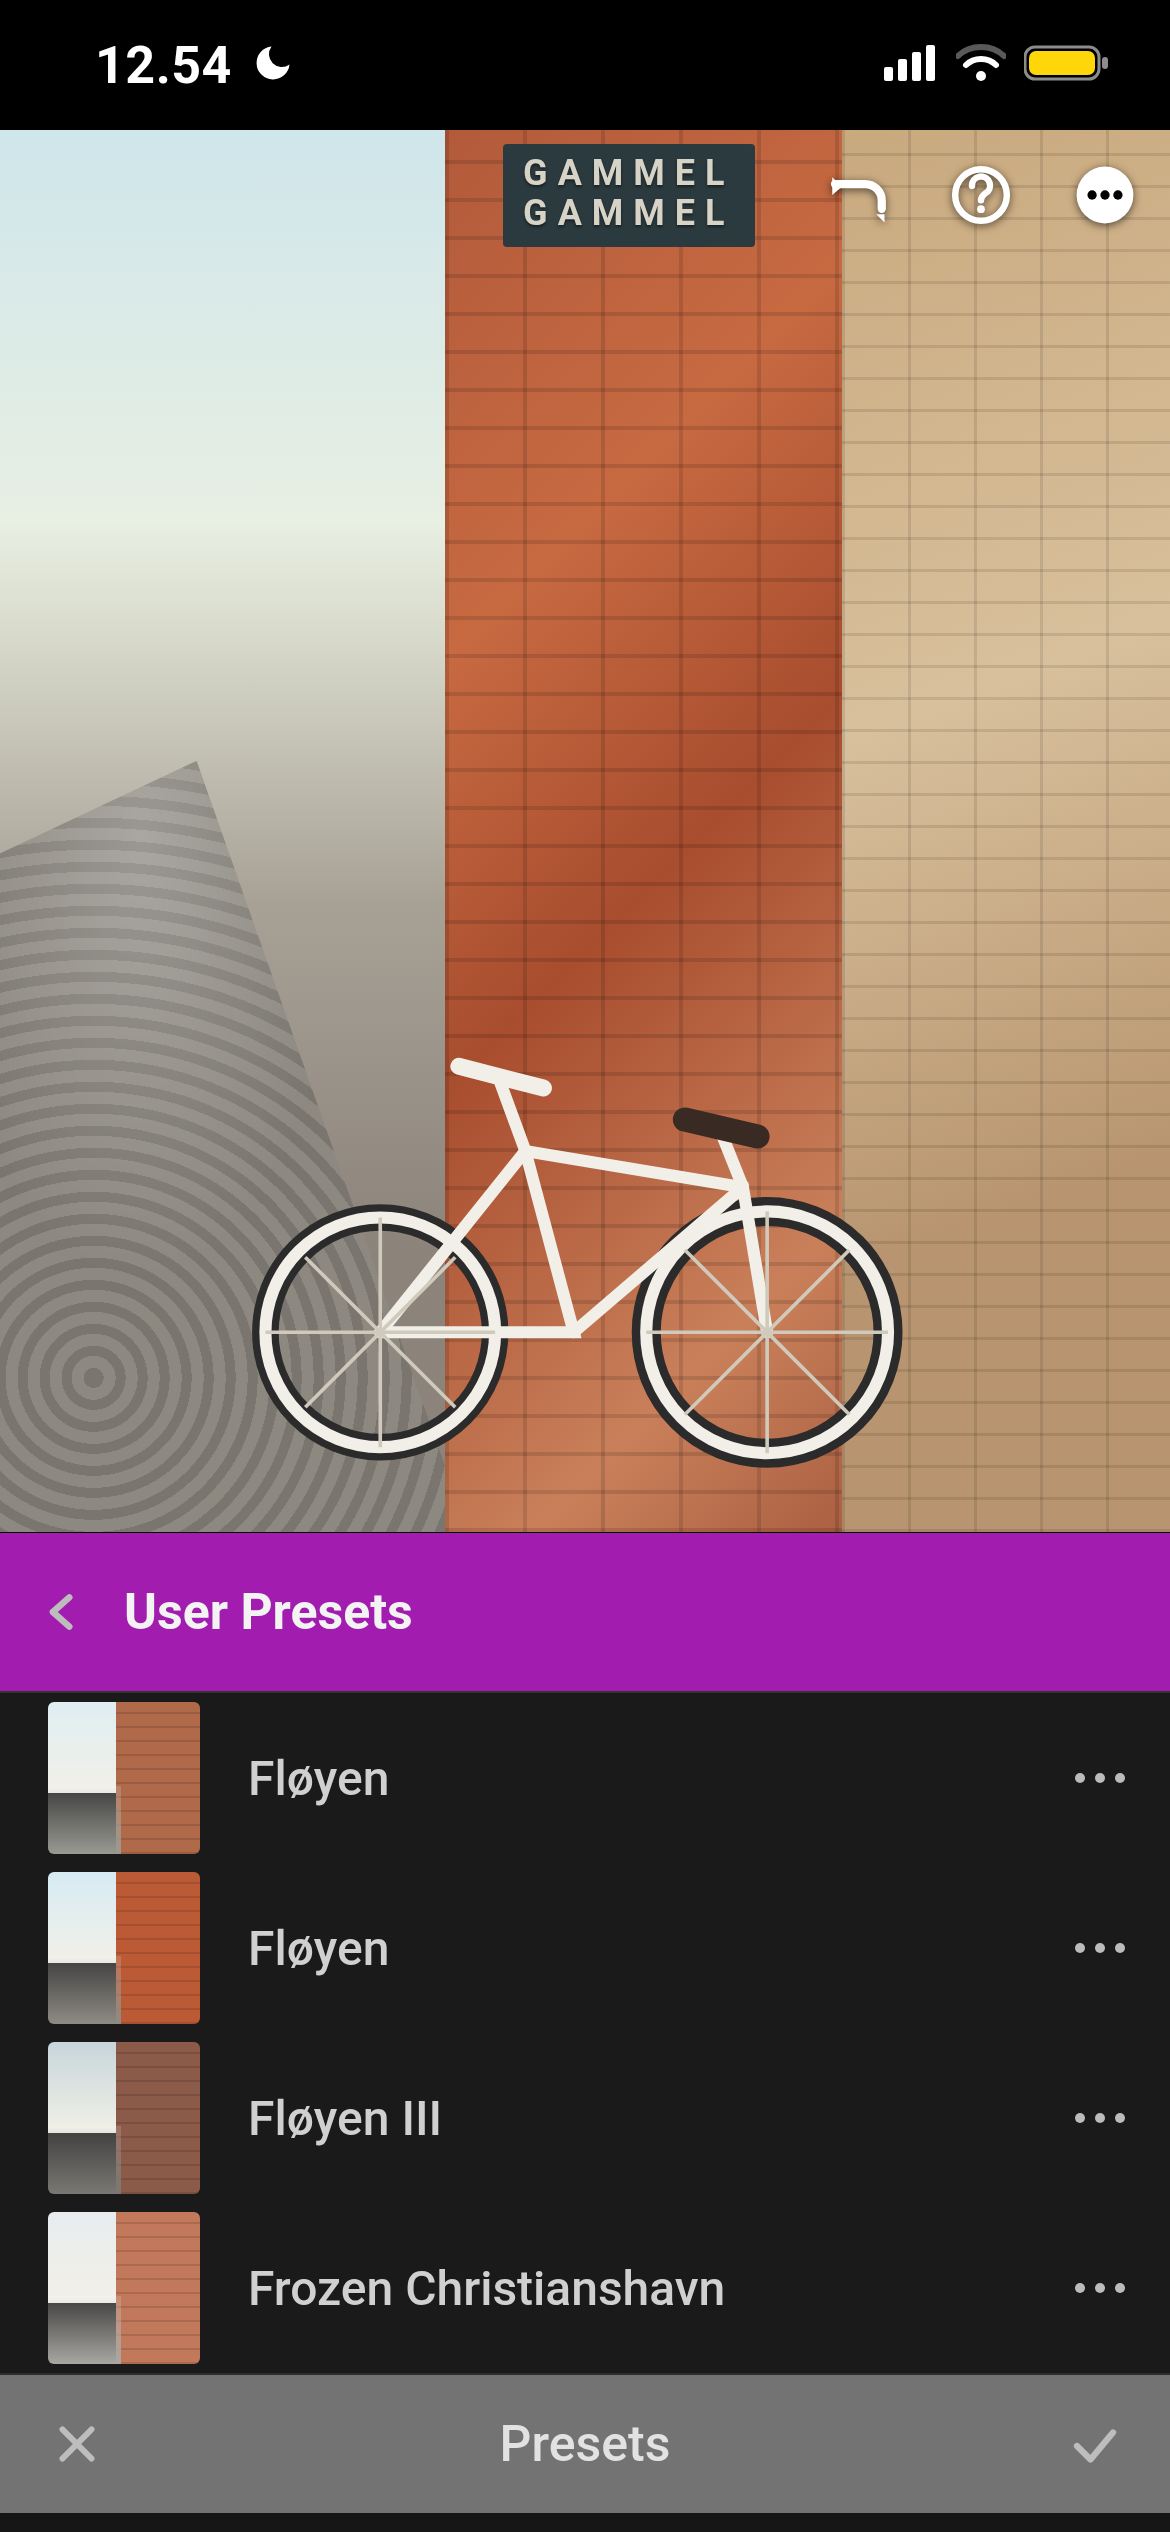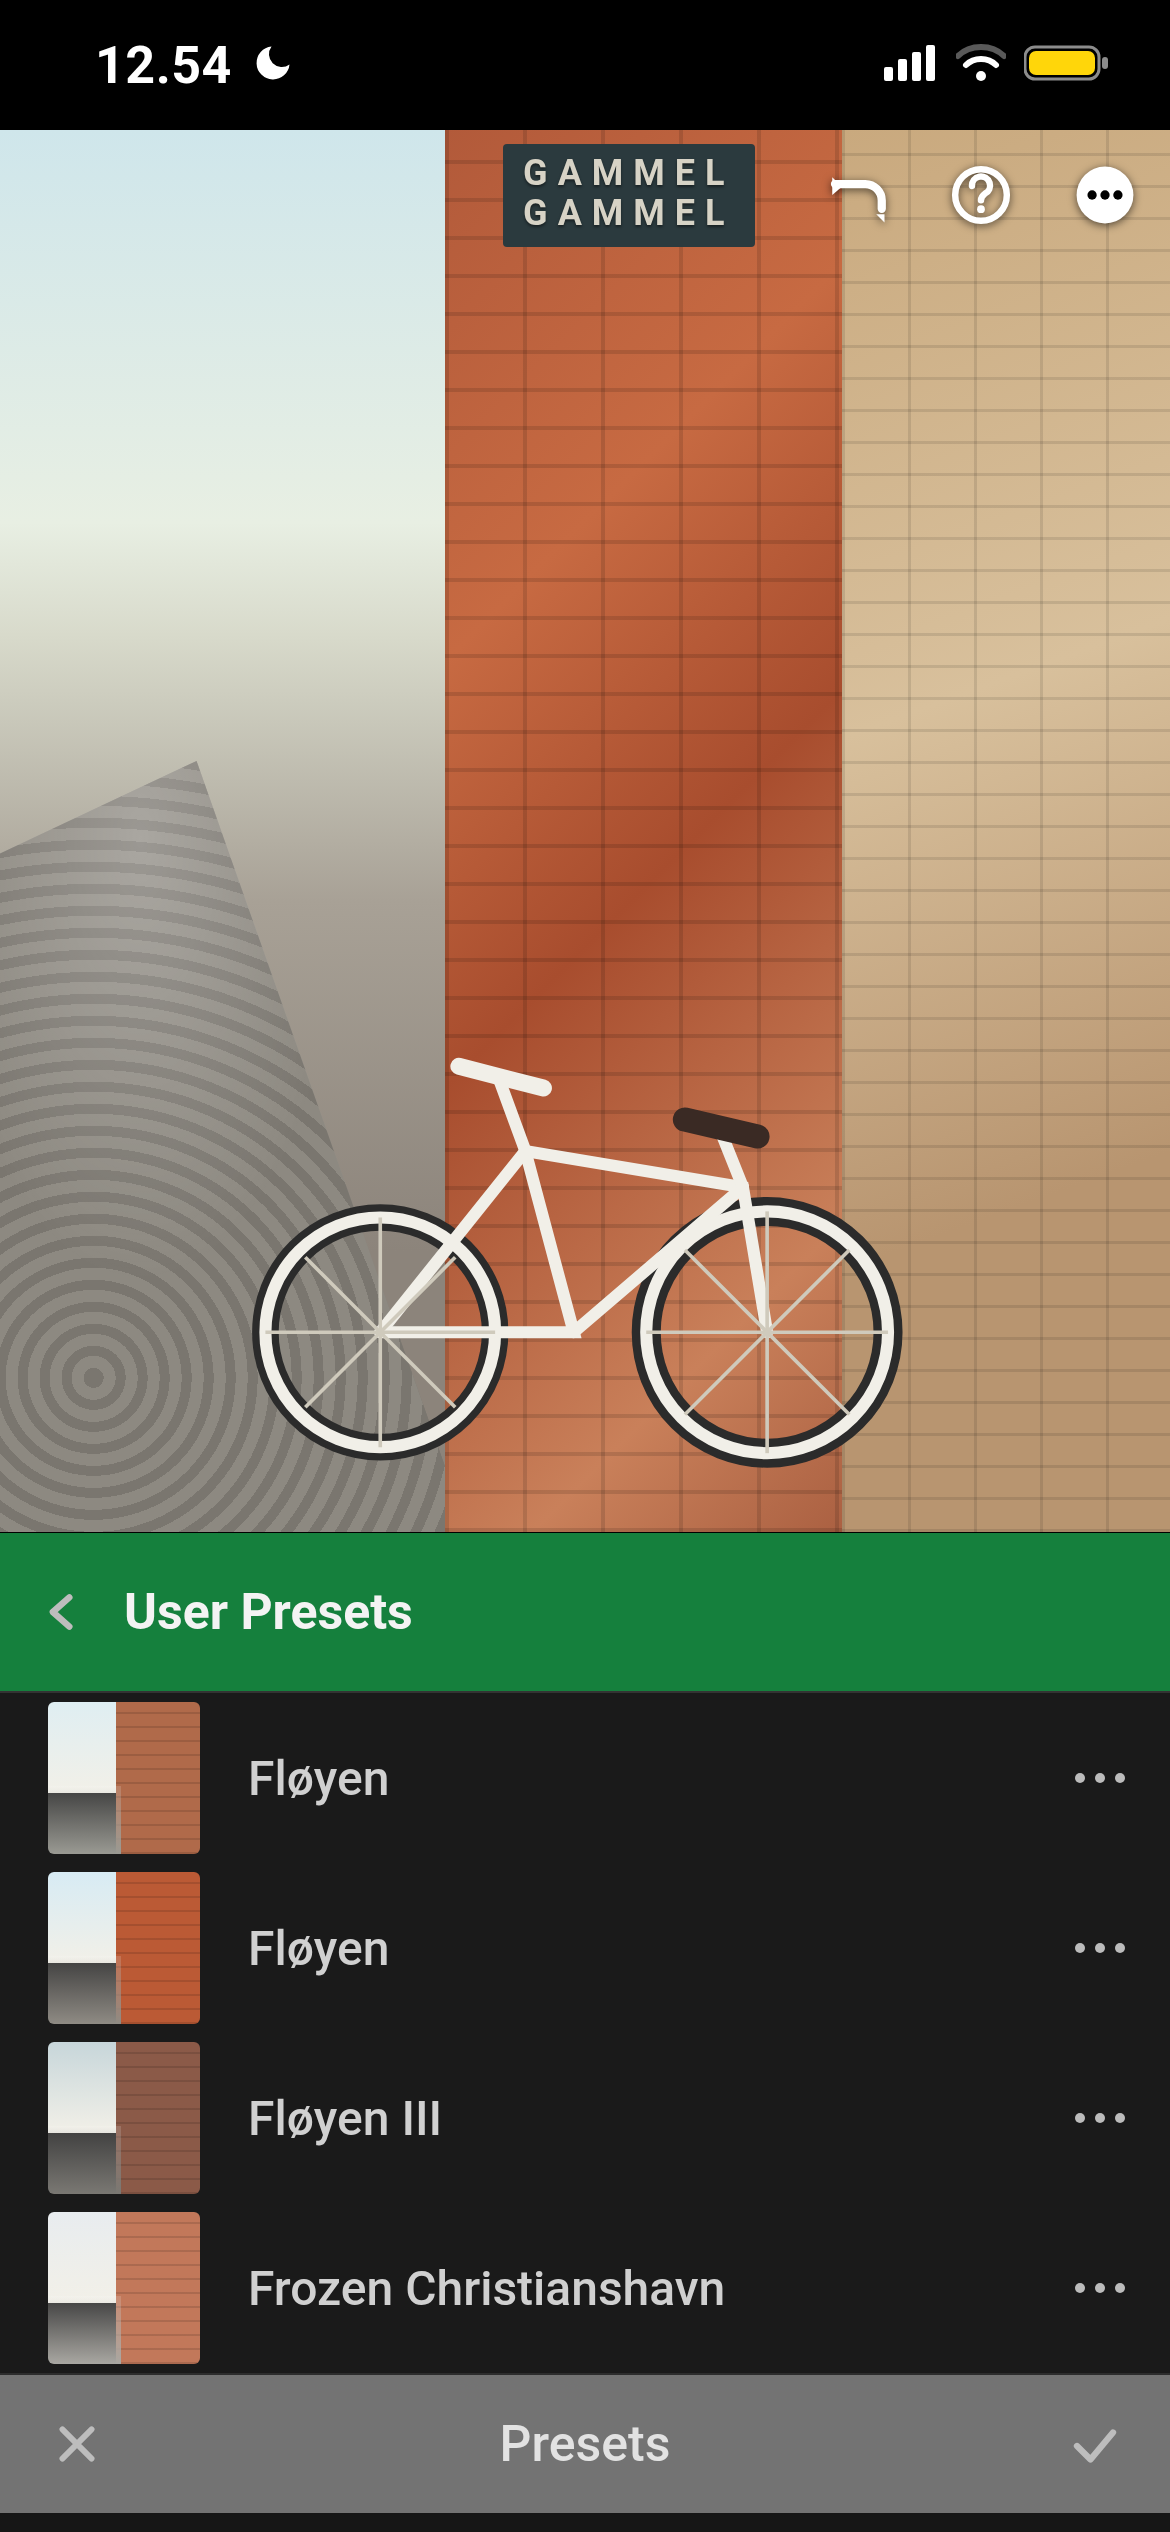--- a/index.html
+++ b/index.html
@@ -81,21 +81,21 @@
     }
     .tool-icon {
       width: 74px; height: 74px;
       display: flex; align-items: center; justify-content: center;
       filter: drop-shadow(0 2px 4px rgba(0,0,0,.6));
       cursor: pointer;
     }
 
     
     .panel {
-      background: #15803d;
+      background: #a21caf;
       border-top: 1px solid #000;
     }
     .list-header {
       height: 160px;
       display: flex; align-items: center;
       padding-left: 40px;
       gap: 40px;
       border-bottom: 2px solid #333;
     }
     .back-chevron { width: 44px; height: 44px; cursor: pointer; }

